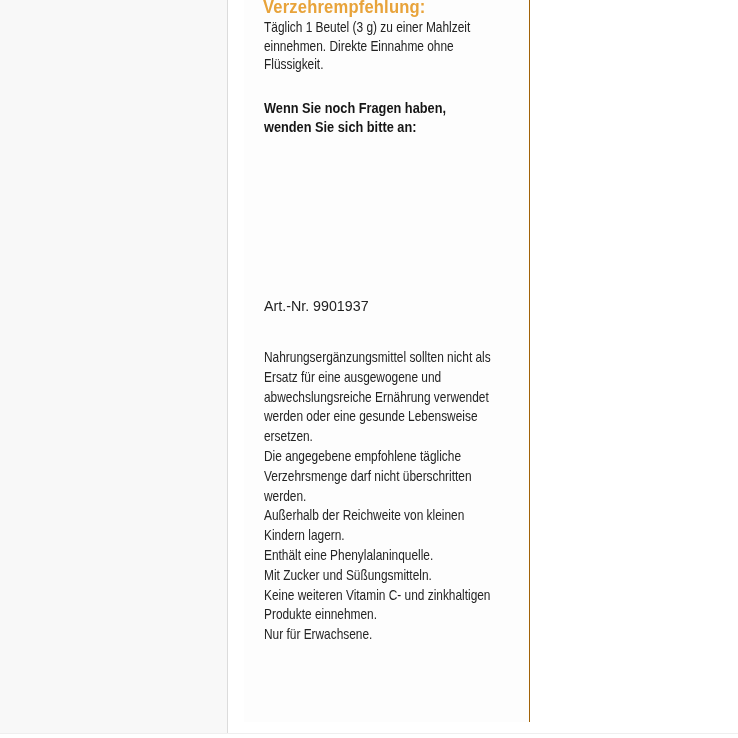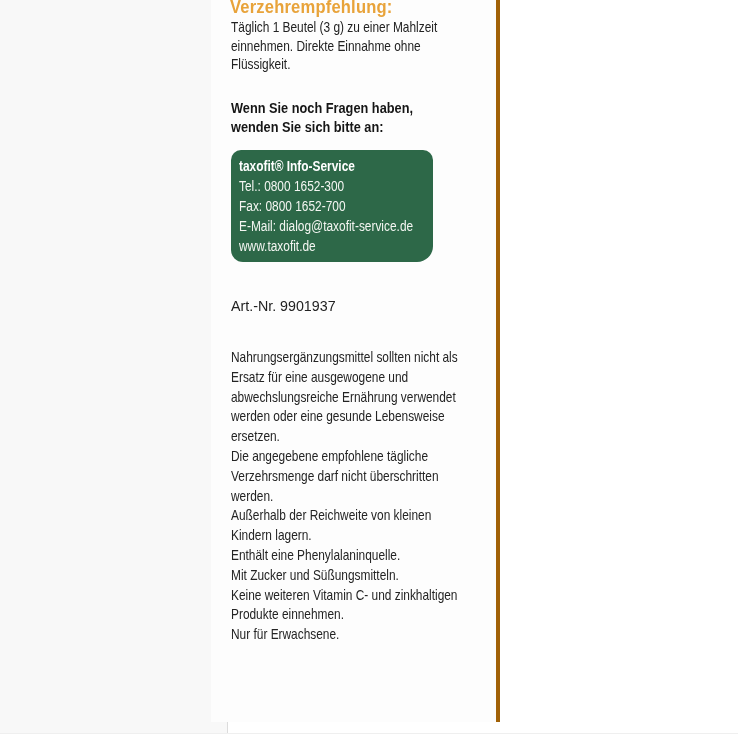--- a/index.html
+++ b/index.html
@@ -16,24 +16,24 @@
     overflow: hidden;
     background: #ffffff;
   }
   .left-margin {
     position: absolute; left: 0; top: 0;
     width: 227px; height: 738px;
     background: #f8f8f8;
     border-right: 1px solid #dcdcdc;
   }
   .label {
-    position: absolute; left: 211px; top: 0;
+    position: absolute; left: 244px; top: 0;
     width: 285px; height: 722px;
     background: #fdfdfd;
-    border-right: 4px solid #a16207;
+    border-right: 1px solid #a16207;
   }
   .bottom-edge {
     position: absolute; left: 0; top: 733px;
     width: 738px; height: 5px;
     background: #ffffff;
     border-top: 1px solid #efefef;
   }
   .txt {
     position: absolute;
     transform-origin: left top;
@@ -113,27 +113,20 @@
 
     <div class="txt heading">Verzehrempfehlung:</div>
 
     <div class="txt dosage">Täglich 1 Beutel (3 g) zu einer Mahlzeit
 einnehmen. Direkte Einnahme ohne
 Flüssigkeit.</div>
 
     <div class="txt prompt">Wenn Sie noch Fragen haben,
 wenden Sie sich bitte an:</div>
 
-    <div class="info-box">
-      <div class="box-title">taxofit® Info-Service</div>
-      <div class="box-line">Tel.: 0800 1652-300</div>
-      <div class="box-line">Fax: 0800 1652-700</div>
-      <div class="box-line">E-Mail: dialog@taxofit-service.de</div>
-      <div class="box-line">www.taxofit.de</div>
-    </div>
 
     <div class="txt artnr">Art.-Nr. 9901937</div>
 
     <div class="txt legal">Nahrungsergänzungsmittel sollten nicht als
 Ersatz für eine ausgewogene und
 abwechslungsreiche Ernährung verwendet
 werden oder eine gesunde Lebensweise
 ersetzen.
 Die angegebene empfohlene tägliche
 Verzehrsmenge darf nicht überschritten

